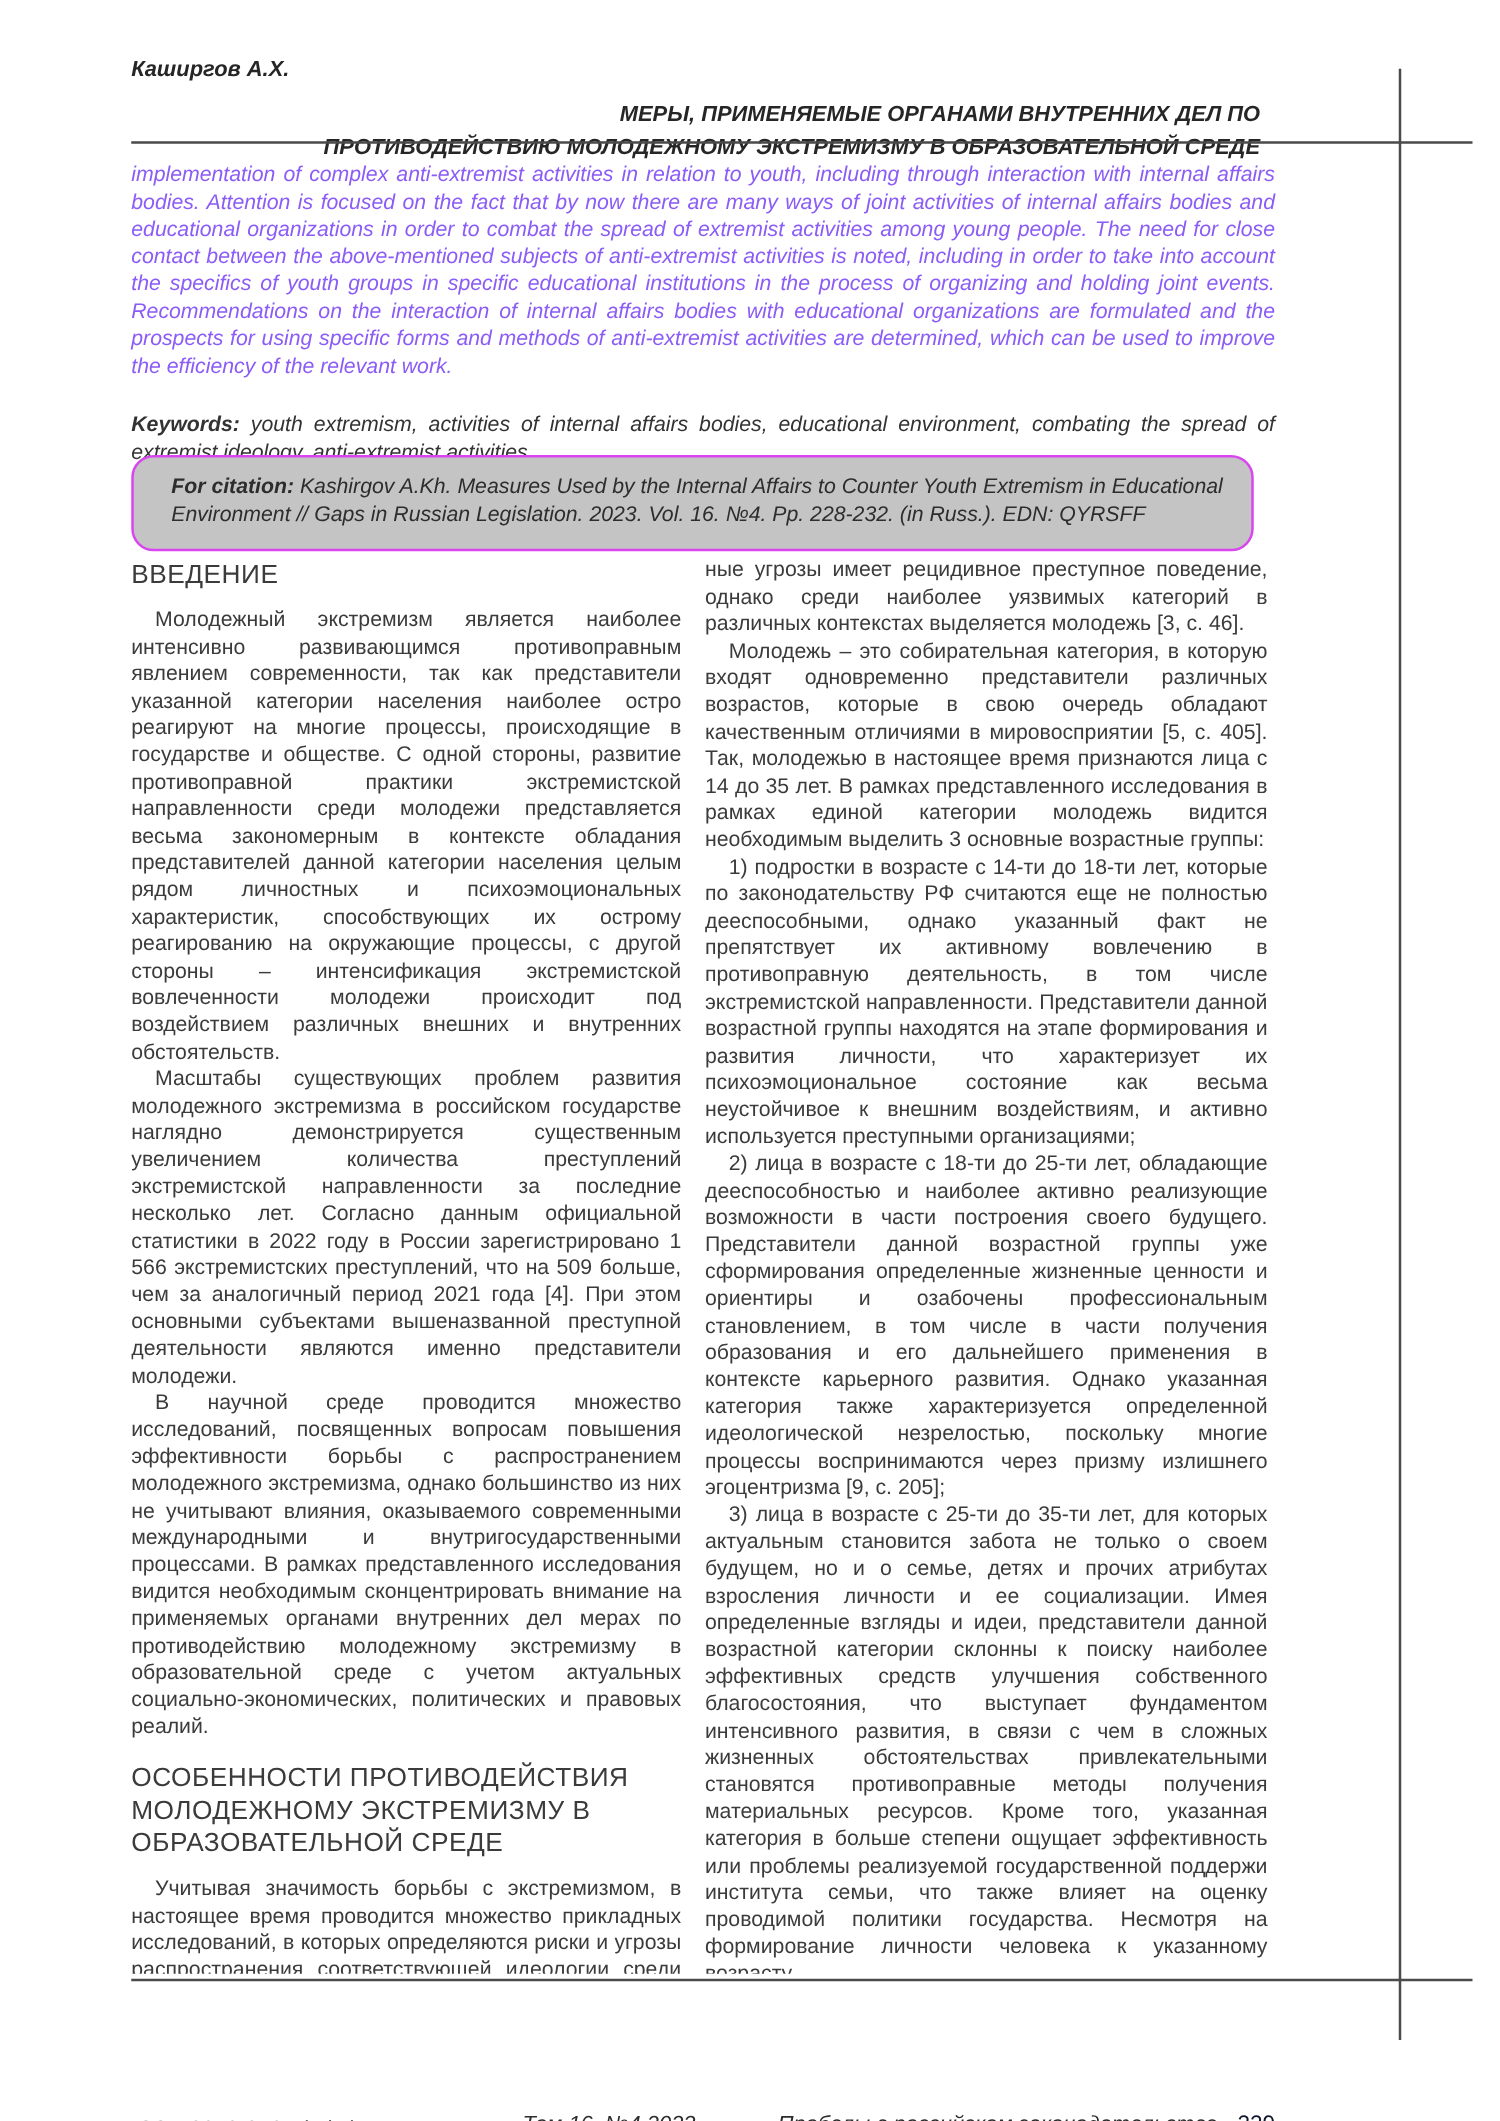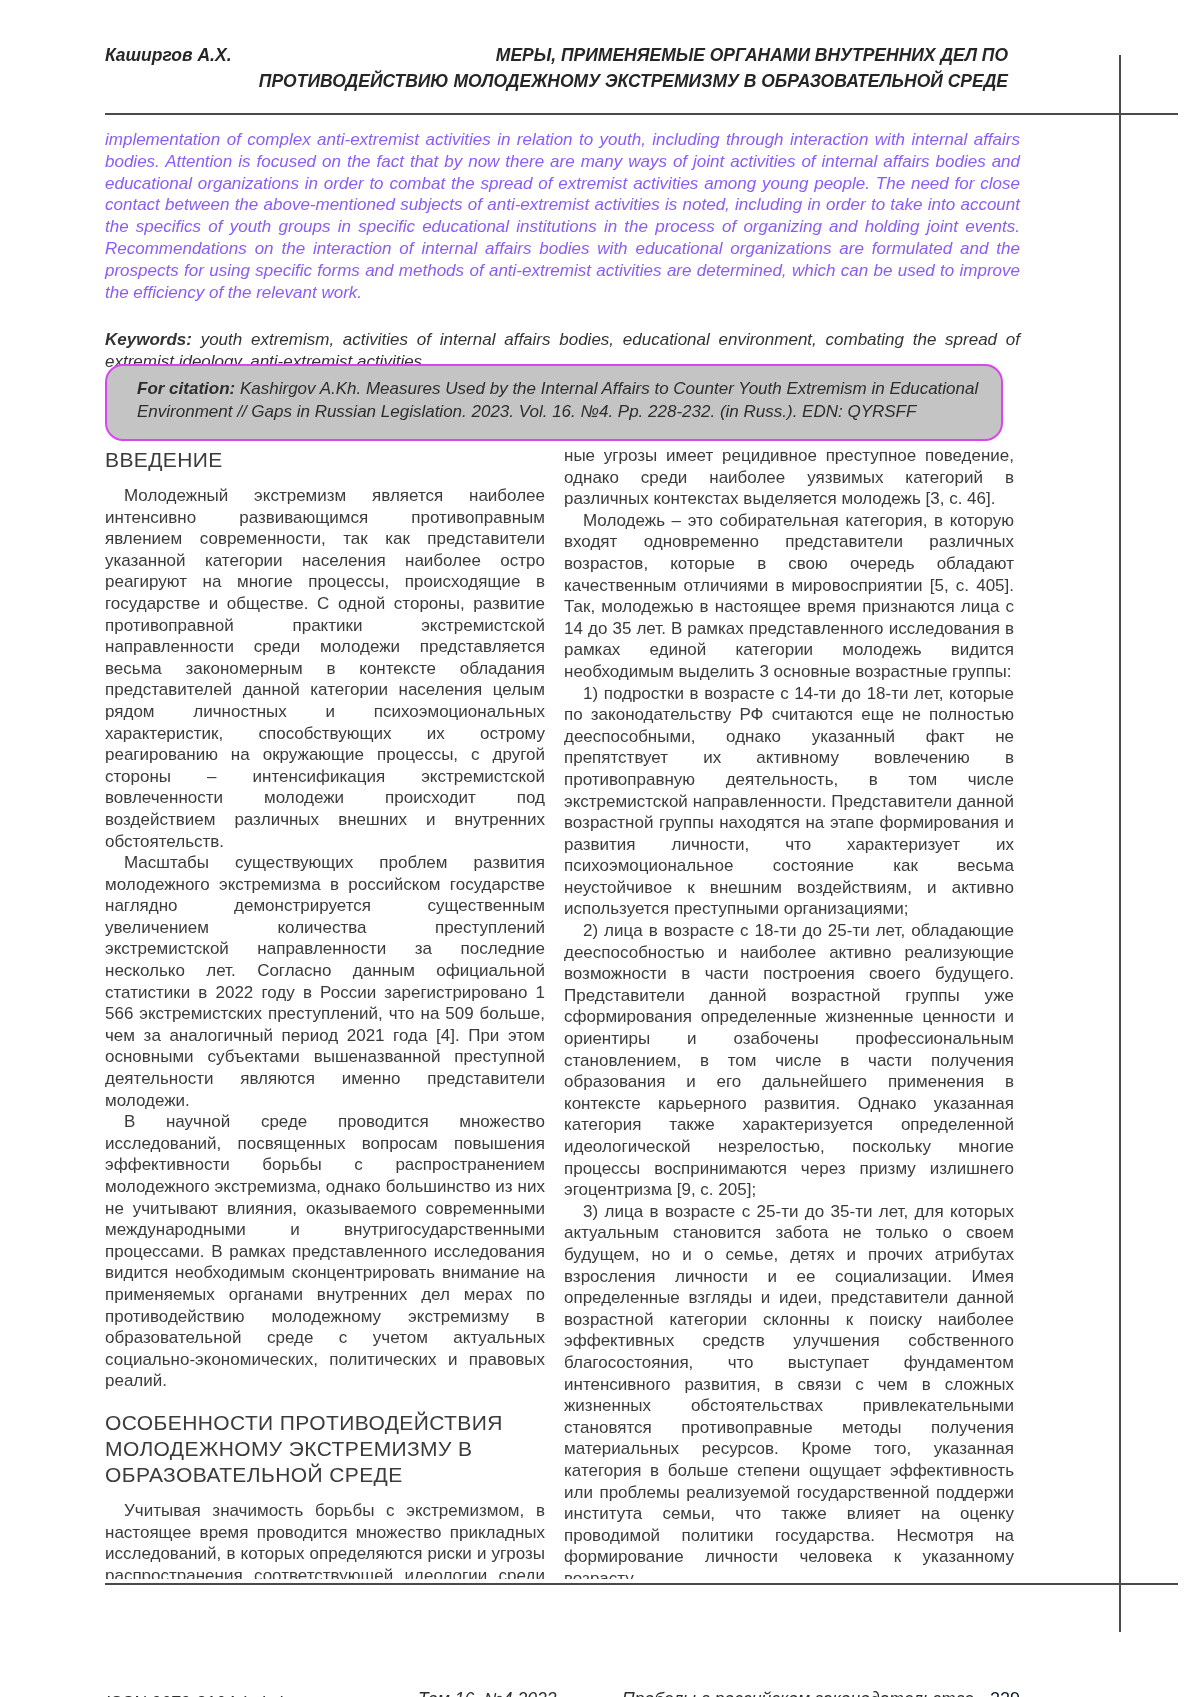--- a/index.html
+++ b/index.html
@@ -5,21 +5,21 @@
   * { margin:0; padding:0; box-sizing:border-box; }
   html,body { background:#ffffff; }
   .page {
     position:relative; width:1200px; height:1697px; margin:0 auto;
     background:#ffffff; font-family:"Liberation Sans", sans-serif;
     color:#3b3b3b; overflow:hidden;
   }
   
   .running-head { position:absolute; left:105px; top:42px; width:915px; display:flex; }
   .running-author { font-weight:bold; font-style:italic; font-size:17.5px; color:#262626; white-space:nowrap; padding-top:3px; }
-  .running-title { flex:1; text-align:right; font-weight:bold; font-style:italic; font-size:17.5px; line-height:26px; color:#262626; padding-right:12px; }
+  .running-title { flex:1; text-align:right; font-weight:bold; font-style:italic; font-size:17.5px; line-height:26px; color:#262626; padding-right:12px;margin-top:36px; }
   .rule-top    { position:absolute; left:105px; top:113px;  width:1073px; height:2px; background:#4a4a4a; }
   .rule-bottom { position:absolute; left:105px; top:1583px; width:1073px; height:2px; background:#4a4a4a; }
   .vline { position:absolute; left:1119px; top:55px; width:2px; height:1577px; background:#4a4a4a; }
   
   .abstract { position:absolute; left:105px; top:129px; width:915px;
     font-style:italic; font-size:17px; line-height:21.8px; text-align:justify; color:#8b5cf6; }
   .keywords { position:absolute; left:105px; top:329px; width:915px;
     font-style:italic; font-size:17px; line-height:21.8px; text-align:justify; color:#333333; }
   .blabel { font-weight:bold; }
   

